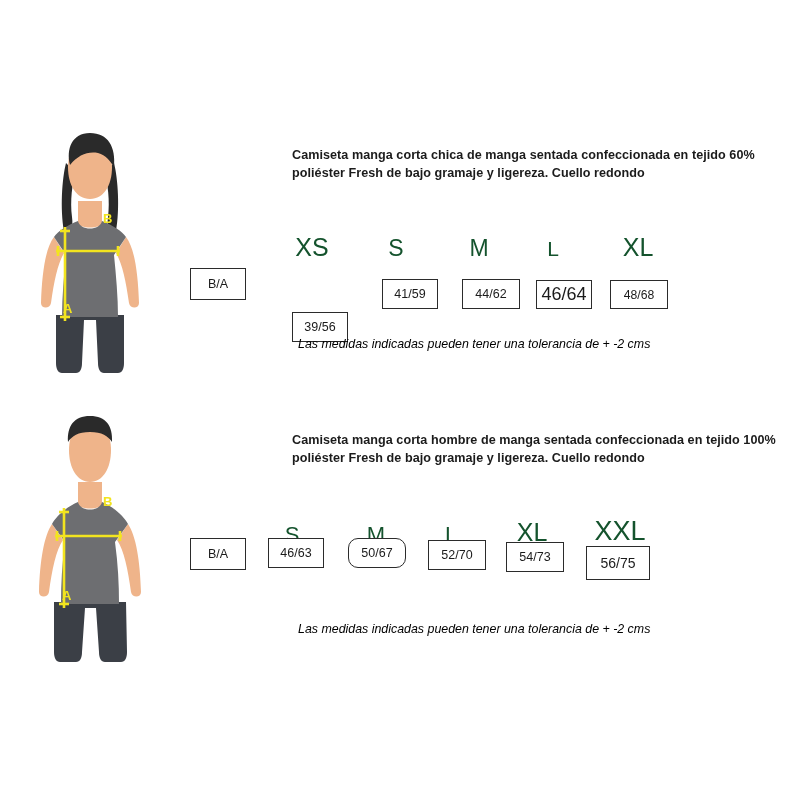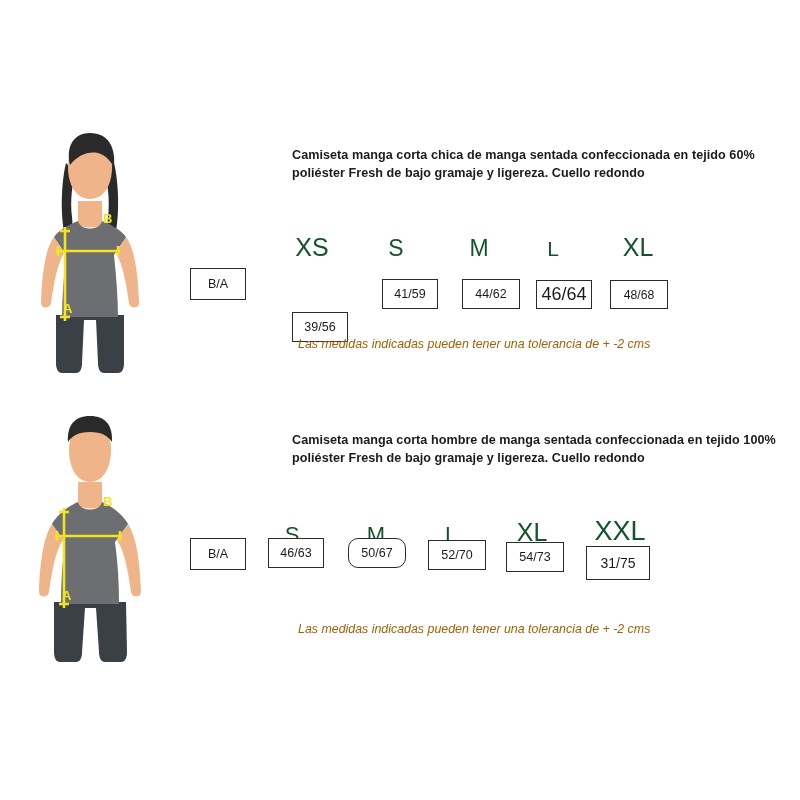--- a/index.html
+++ b/index.html
@@ -85,21 +85,21 @@
     justify-content: center;
     white-space: nowrap;
   }
 
   .tolerance {
     position: absolute;
     left: 298px;
     top: 232px;
     font-size: 12.4px;
     font-style: italic;
-    color: #a16207;
+    color: #000000;
     white-space: nowrap;
   }
   .panel-men .tolerance { top: 232px; }
 
   svg { display: block; }
 </style>
 </head>
 <body>
 
 <div class="sheet">
@@ -199,18 +199,18 @@
       <div class="size-head" style="left:504px; top:0px; width:56px; font-size:25px;">XL</div>
       <div class="size-head" style="left:584px; top:-2px; width:72px; font-size:27px;">XXL</div>
     </div>
 
     <div class="ba-box" style="left:190px; top:148px; width:54px; height:30px;">B/A</div>
 
     <div class="val-box" style="left:268px; top:148px; width:54px; height:28px; font-size:12.5px;">46/63</div>
     <div class="val-box" style="left:348px; top:148px; width:56px; height:28px; font-size:12.5px;border-radius:10px;">50/67</div>
     <div class="val-box" style="left:428px; top:150px; width:56px; height:28px; font-size:12.5px;">52/70</div>
     <div class="val-box" style="left:506px; top:152px; width:56px; height:28px; font-size:12.5px;">54/73</div>
-    <div class="val-box" style="left:586px; top:156px; width:62px; height:32px; font-size:14px;">31/75</div>
+    <div class="val-box" style="left:586px; top:156px; width:62px; height:32px; font-size:14px;">56/75</div>
 
     <div class="tolerance">Las medidas indicadas pueden tener una tolerancia de + -2 cms</div>
   </div>
 
 </div>
 
 </body></html>

